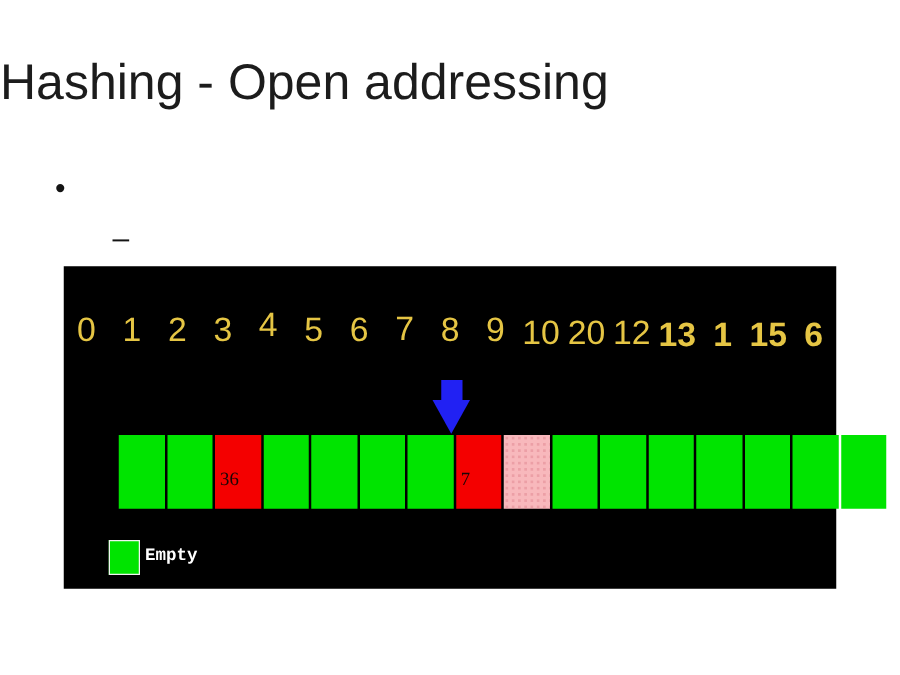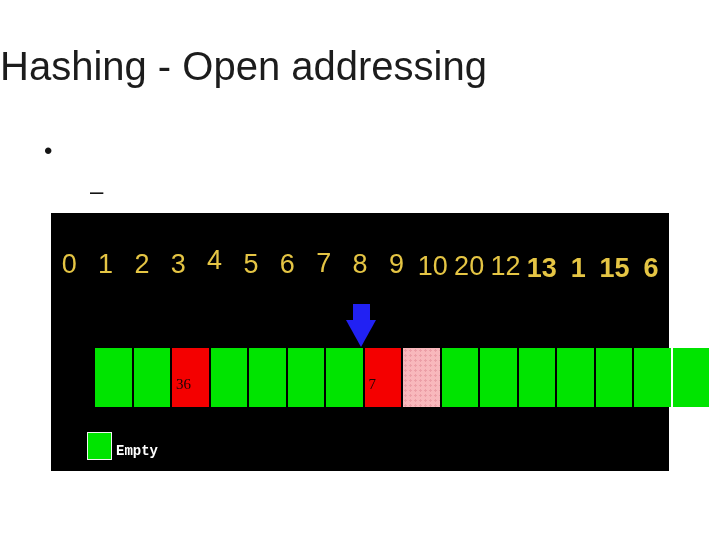--- a/index.html
+++ b/index.html
@@ -57,21 +57,21 @@
   .cell.lazy{
     background-color:var(--lazy,#f8b8bc);
     background-image:radial-gradient(rgba(226,138,148,0.55) 1px, transparent 1.3px);
     background-size:5px 5px;
   }
   .cellval{
     position:absolute;left:4px;bottom:14px;
     font-family:"Liberation Serif",serif;font-size:15px;color:#1b0505;
   }
   .legend{position:absolute;left:0;top:219px;width:618px;height:32px;}
-  .legend-item{position:absolute;display:flex;align-items:flex-end;gap:4px;}
+  .legend-item{position:absolute;display:flex;align-items:center;gap:4px;}
   .legend-item.l0{left:36px;} .legend-item.l1{left:182px;} .legend-item.l2{left:329px;}
   .swatch{width:23px;height:26px;border:1px solid #f2f2f2;}
   .sw-empty{background:var(--empty,#00e400);}
   .sw-occupied{background:var(--occupied,#f40000);}
   .sw-lazy{
     background-color:var(--lazy,#f8b8bc);
     background-image:radial-gradient(rgba(226,138,148,0.55) 1px, transparent 1.3px);
     background-size:4px 4px;
   }
   .legend-label{

